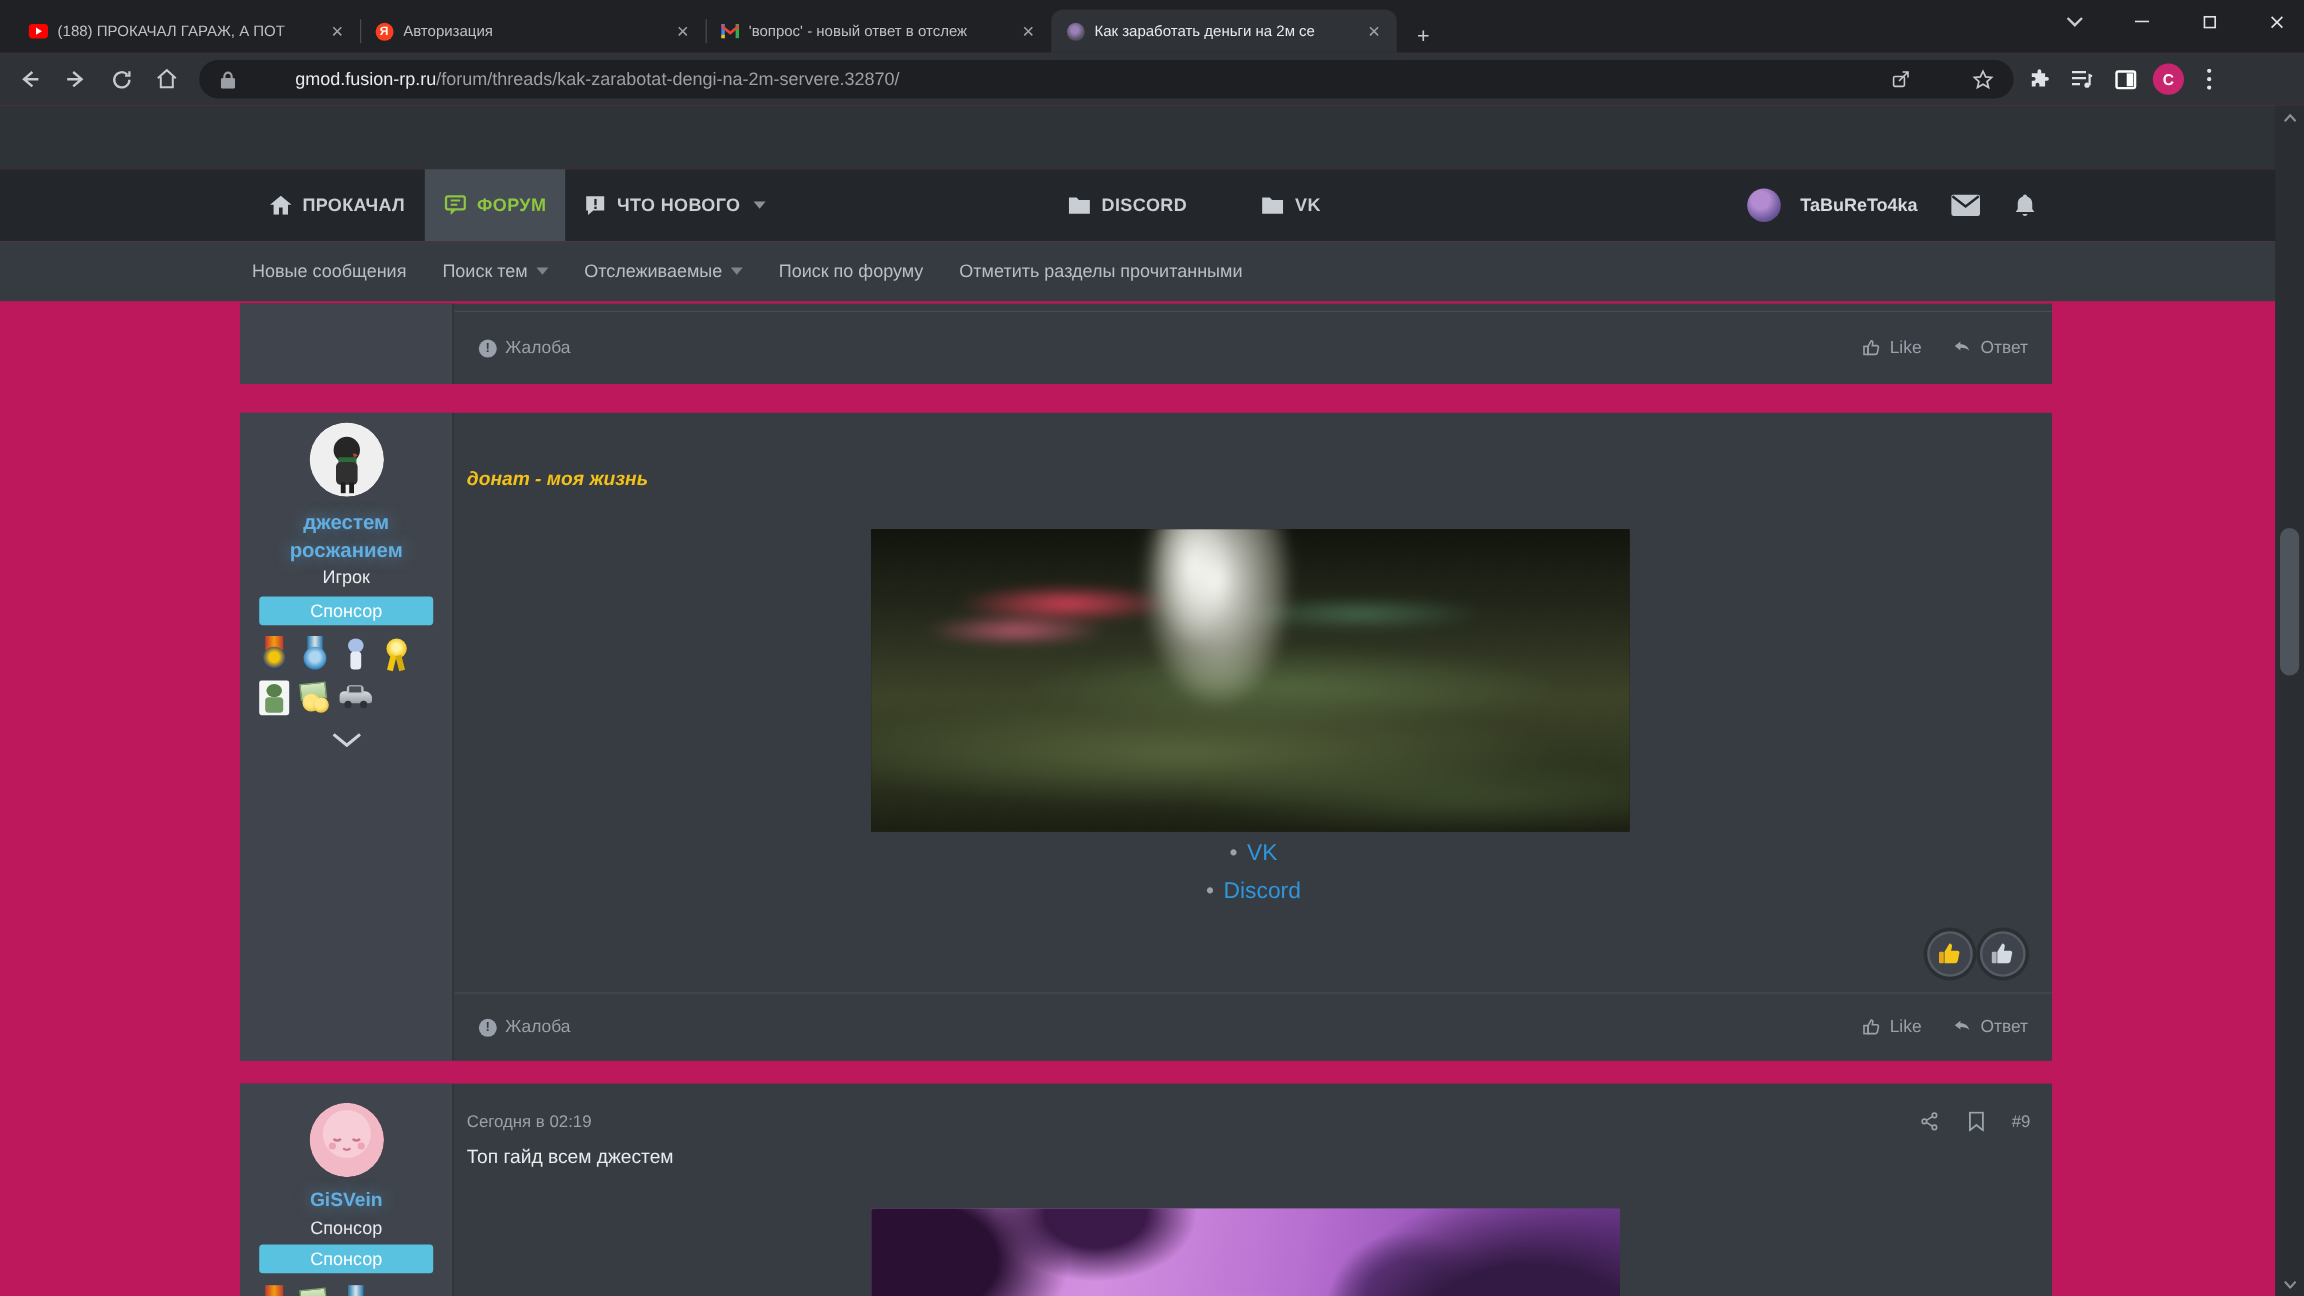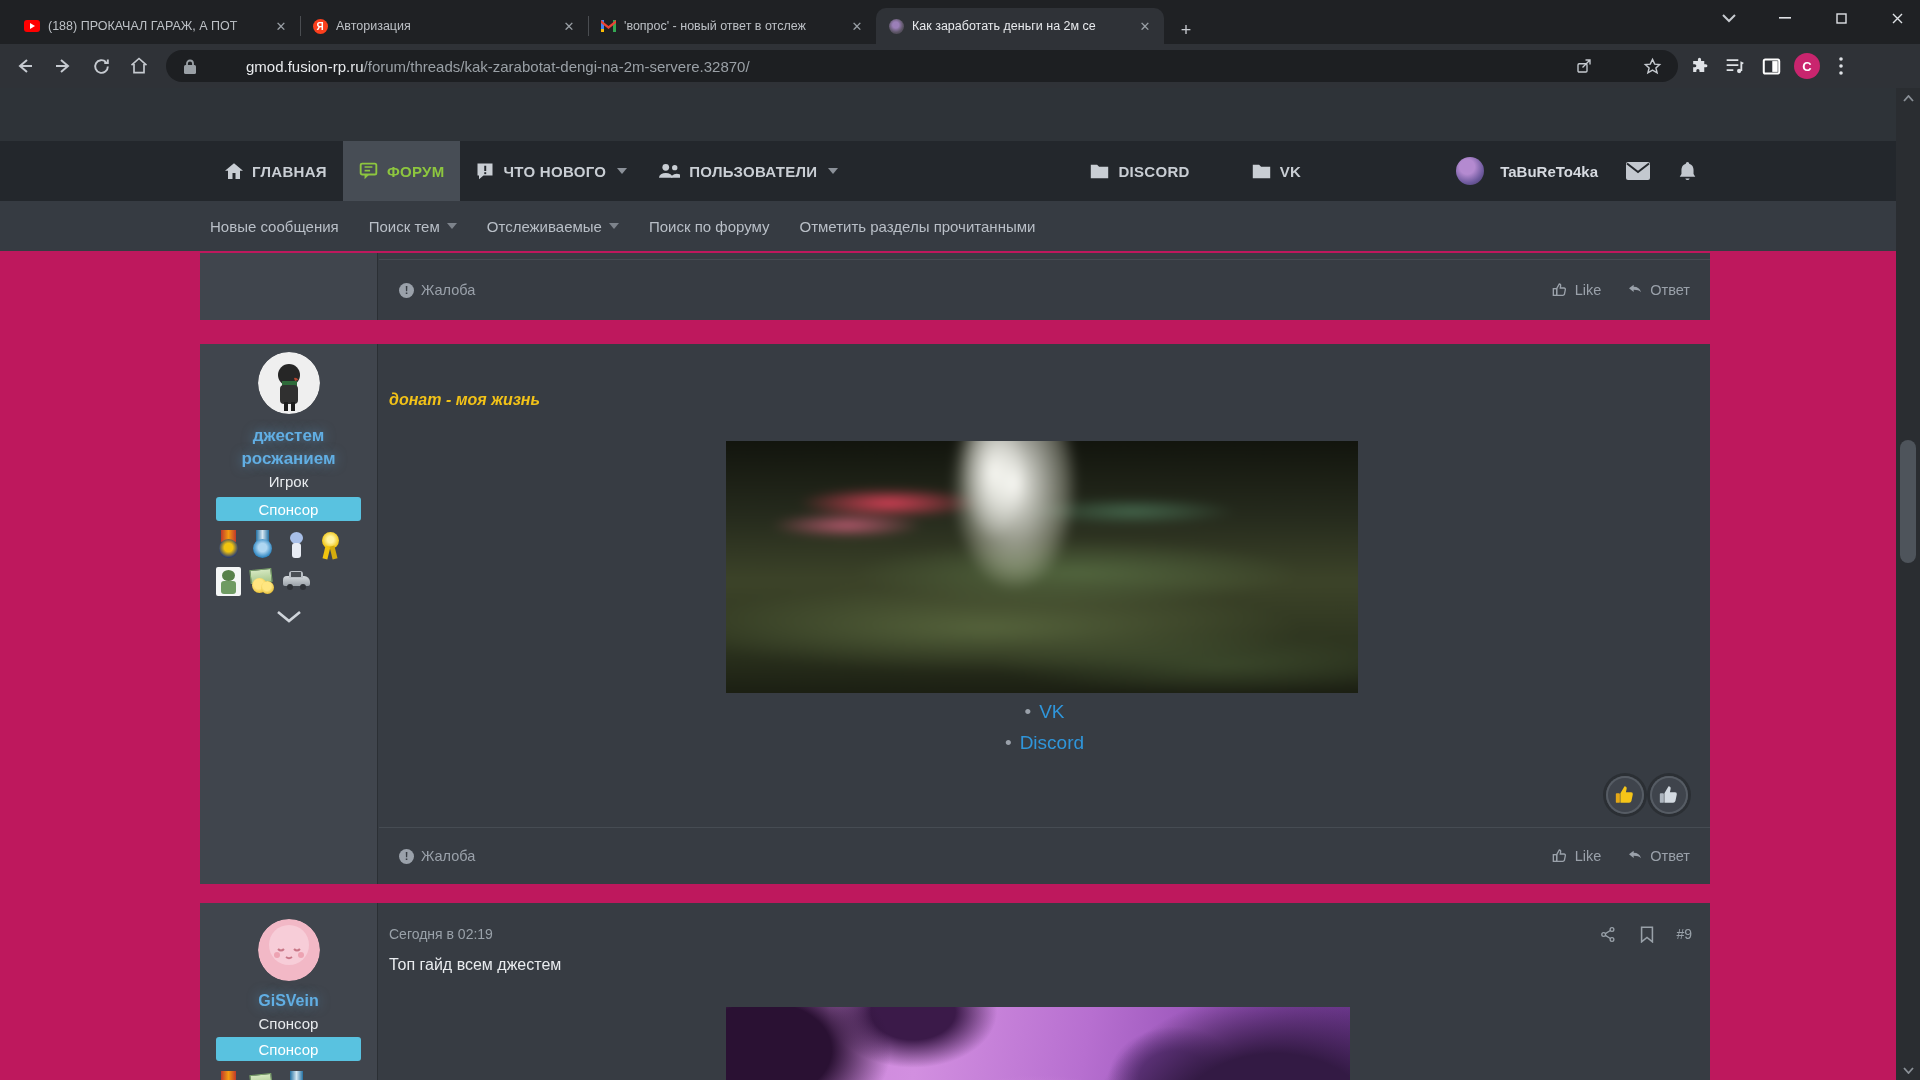--- a/index.html
+++ b/index.html
@@ -290,47 +290,37 @@
     </div>
   </div>
 
   <div class="header-strip"></div>
 
   <div class="navbar">
     <div class="nav-item">
       <svg width="18" height="16" viewBox="0 0 24 21" fill="#c9ced4">
           <path d="M12 0 L24 10 H20 V21 H14 V13 H10 V21 H4 V10 H0 Z"></path>
         </svg>
-      <span>ГЛАВНАЯ</span>
+      <span>ПРОКАЧАЛ</span>
     </div>
     <div class="nav-item active">
       <svg width="19" height="18" viewBox="0 0 24 23" fill="none" stroke="#8dc63f" stroke-width="2.4">
           <rect x="2" y="2" width="20" height="14" rx="2"></rect>
           <path d="M7 6.5 H17 M7 11 H14" stroke-width="2"></path>
           <path d="M7 16 V22 L13 16" fill="#8dc63f" stroke="none"></path>
         </svg>
       <span>ФОРУМ</span>
     </div>
     <div class="nav-item">
       <svg width="18" height="18" viewBox="0 0 24 24" fill="#c9ced4">
           <path d="M2 2 H22 V18 H10 L4 23 V18 H2 Z"></path>
           <rect x="11" y="5" width="2.6" height="7" fill="#23272c"></rect>
           <rect x="11" y="13.6" width="2.6" height="2.6" fill="#23272c"></rect>
         </svg>
       <span>ЧТО НОВОГО</span>
-      <span class="caret"></span>
-    </div>
-    <div class="nav-item">
-      <svg width="21" height="16" viewBox="0 0 28 20" fill="#c9ced4">
-          <circle cx="9" cy="5" r="4.5"></circle>
-          <path d="M0 19 a9 6.5 0 0 1 18 0 Z"></path>
-          <circle cx="21" cy="5.5" r="3.6"></circle>
-          <path d="M16 19 a7.5 5.5 0 0 1 12 -4.2 V19 Z"></path>
-        </svg>
-      <span>ПОЛЬЗОВАТЕЛИ</span>
       <span class="caret"></span>
     </div>
     <div class="nav-item" style="margin-left:220px">
       <svg width="19" height="16" viewBox="0 0 24 20" fill="#c9ced4">
           <path d="M1 2 H9 L11.5 4.5 H23 V19 H1 Z"></path>
         </svg>
       <span>DISCORD</span>
     </div>
     <div class="nav-item" style="margin-left:30px">
       <svg width="19" height="16" viewBox="0 0 24 20" fill="#c9ced4">

